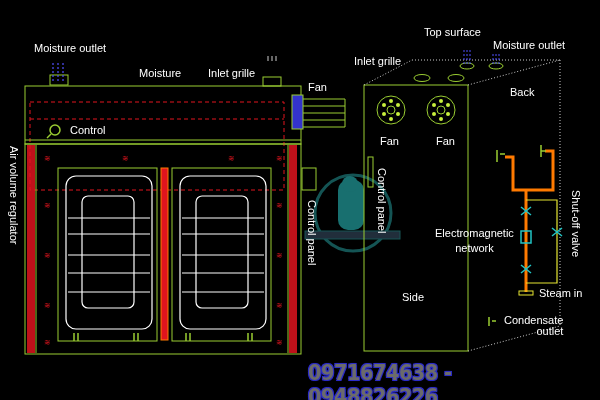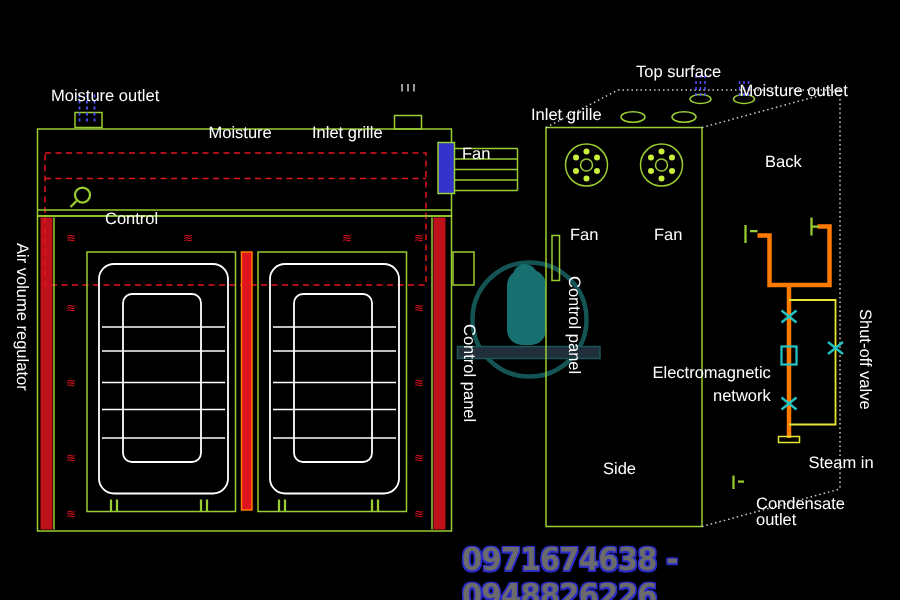--- a/index.html
+++ b/index.html
@@ -1,18 +1,18 @@
 <!DOCTYPE html>
 <html><head>
 <meta charset="utf-8">
 <style>
   html,body{margin:0;padding:0;background:#000;}
   body{width:600px;height:400px;position:relative;overflow:hidden;font-family:"Liberation Sans",sans-serif;color:#fff;}
   svg{position:absolute;left:0;top:0;}
-  .lbl{position:absolute;font-size:11px;color:#fff;white-space:nowrap;line-height:1;margin-top:16px;}
+  .lbl{position:absolute;font-size:11px;color:#fff;white-space:nowrap;line-height:1;}
   .vert{writing-mode:vertical-rl;}
   .phone{position:absolute;left:308px;top:361px;font-family:"DejaVu Sans",sans-serif;font-weight:bold;font-size:21px;color:#6b6b6b;letter-spacing:-0.5px;
     text-shadow:0 0 2px #2c2cc8,1px 1px 0 #2c2cc8,-1px -1px 0 #2c2cc8,1px -1px 0 #2c2cc8,-1px 1px 0 #2c2cc8;transform:scaleX(0.92);transform-origin:left;}
 </style>
 </head>
 <body>
 
 <svg width="600" height="400" viewBox="0 0 600 400">
 
   <g>
@@ -190,21 +190,21 @@
 <span class="lbl vert" style="left:8px;top:146px;">Air volume regulator</span>
 <span class="lbl vert" style="left:306px;top:200px;">Control panel</span>
 
 <span class="lbl" style="left:424px;top:27px;">Top surface</span>
 <span class="lbl" style="left:354px;top:56px;">Inlet grille</span>
 <span class="lbl" style="left:493px;top:40px;">Moisture outlet</span>
 <span class="lbl" style="left:510px;top:87px;">Back</span>
 <span class="lbl" style="left:380px;top:136px;">Fan</span>
 <span class="lbl" style="left:436px;top:136px;">Fan</span>
 <span class="lbl vert" style="left:376px;top:168px;">Control panel</span>
-<span class="lbl" style="left:435px;top:226px;text-align:right;white-space:pre;line-height:15px;">Electromagnetic
+<span class="lbl" style="left:435px;top:226px;text-align:center;white-space:pre;line-height:15px;">Electromagnetic
 network</span>
 <span class="lbl vert" style="left:570px;top:190px;">Shut-off valve</span>
 <span class="lbl" style="left:539px;top:288px;text-align:right;">Steam in</span>
-<span class="lbl" style="left:504px;top:315px;white-space:pre;line-height:11px;">Condensate
+<span class="lbl" style="left:504px;top:315px;white-space:pre;line-height:11px;text-align:right;">Condensate
 outlet</span>
 <span class="lbl" style="left:402px;top:292px;">Side</span>
 
 <div class="phone">0971674638 - 0948826226</div>
 
 </body></html>

